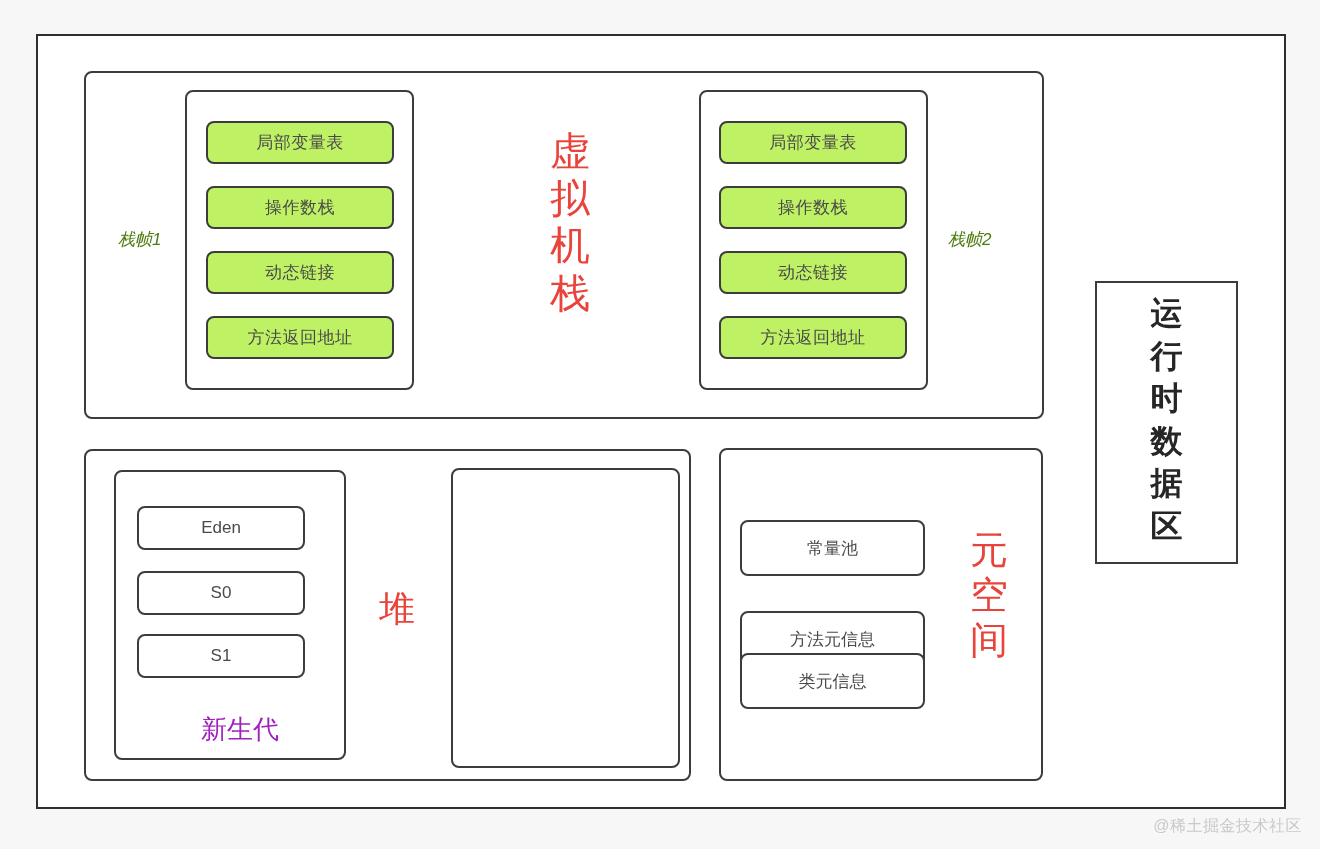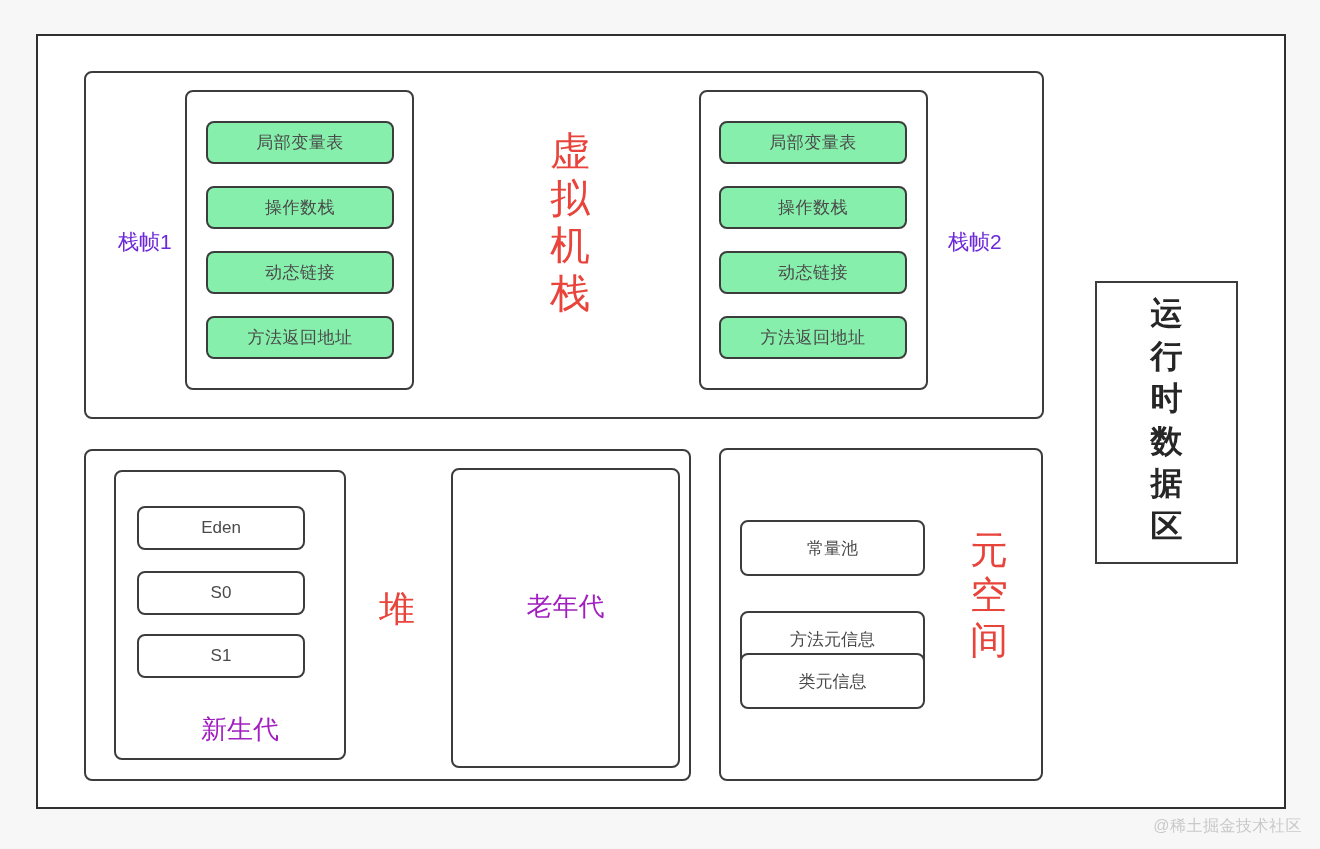--- a/index.html
+++ b/index.html
@@ -52,36 +52,37 @@
     border-radius: 8px;
   }
   .frame-box.f1 { left: 185px; }
   .frame-box.f2 { left: 699px; }
 
   .frame-item {
     position: absolute;
     box-sizing: border-box;
     width: 188px;
     height: 43px;
-    background: #86efac;
+    background: #bef264;
     border: 2px solid #3c3c3c;
     border-radius: 8px;
     display: flex;
     align-items: center;
     justify-content: center;
     font-size: 17px;
     color: #4a4a4a;
     letter-spacing: 0.5px;
   }
 
   .frame-label {
     position: absolute;
-    font-size: 21px;
-    color: #6d28d9;
+    font-size: 17px;
+    color: #4d7c0f;
     white-space: nowrap;
+    font-style: italic;
   }
 
   .vm-stack-title {
     position: absolute;
     left: 540px;
     top: 128px;
     width: 60px;
     font-size: 40px;
     font-weight: 500;
     color: #E8443B;
@@ -250,21 +251,20 @@
 
   <div class="heap-title">堆</div>
 
   <div class="box young-gen"></div>
   <div class="young-item" style="top:506px;">Eden</div>
   <div class="young-item" style="top:571px;">S0</div>
   <div class="young-item" style="top:634px;">S1</div>
   <div class="young-gen-label">新生代</div>
 
   <div class="box old-gen"></div>
-  <div class="old-gen-label">老年代</div>
 
   <div class="box metaspace"></div>
   <div class="meta-item" style="top:520px;">常量池</div>
   <div class="meta-item" style="top:582px;margin-top:29px;">方法元信息</div>
   <div class="meta-item" style="top:653px;">类元信息</div>
 
   <div class="metaspace-title">
     <span>元</span>
     <span>空</span>
     <span>间</span>

